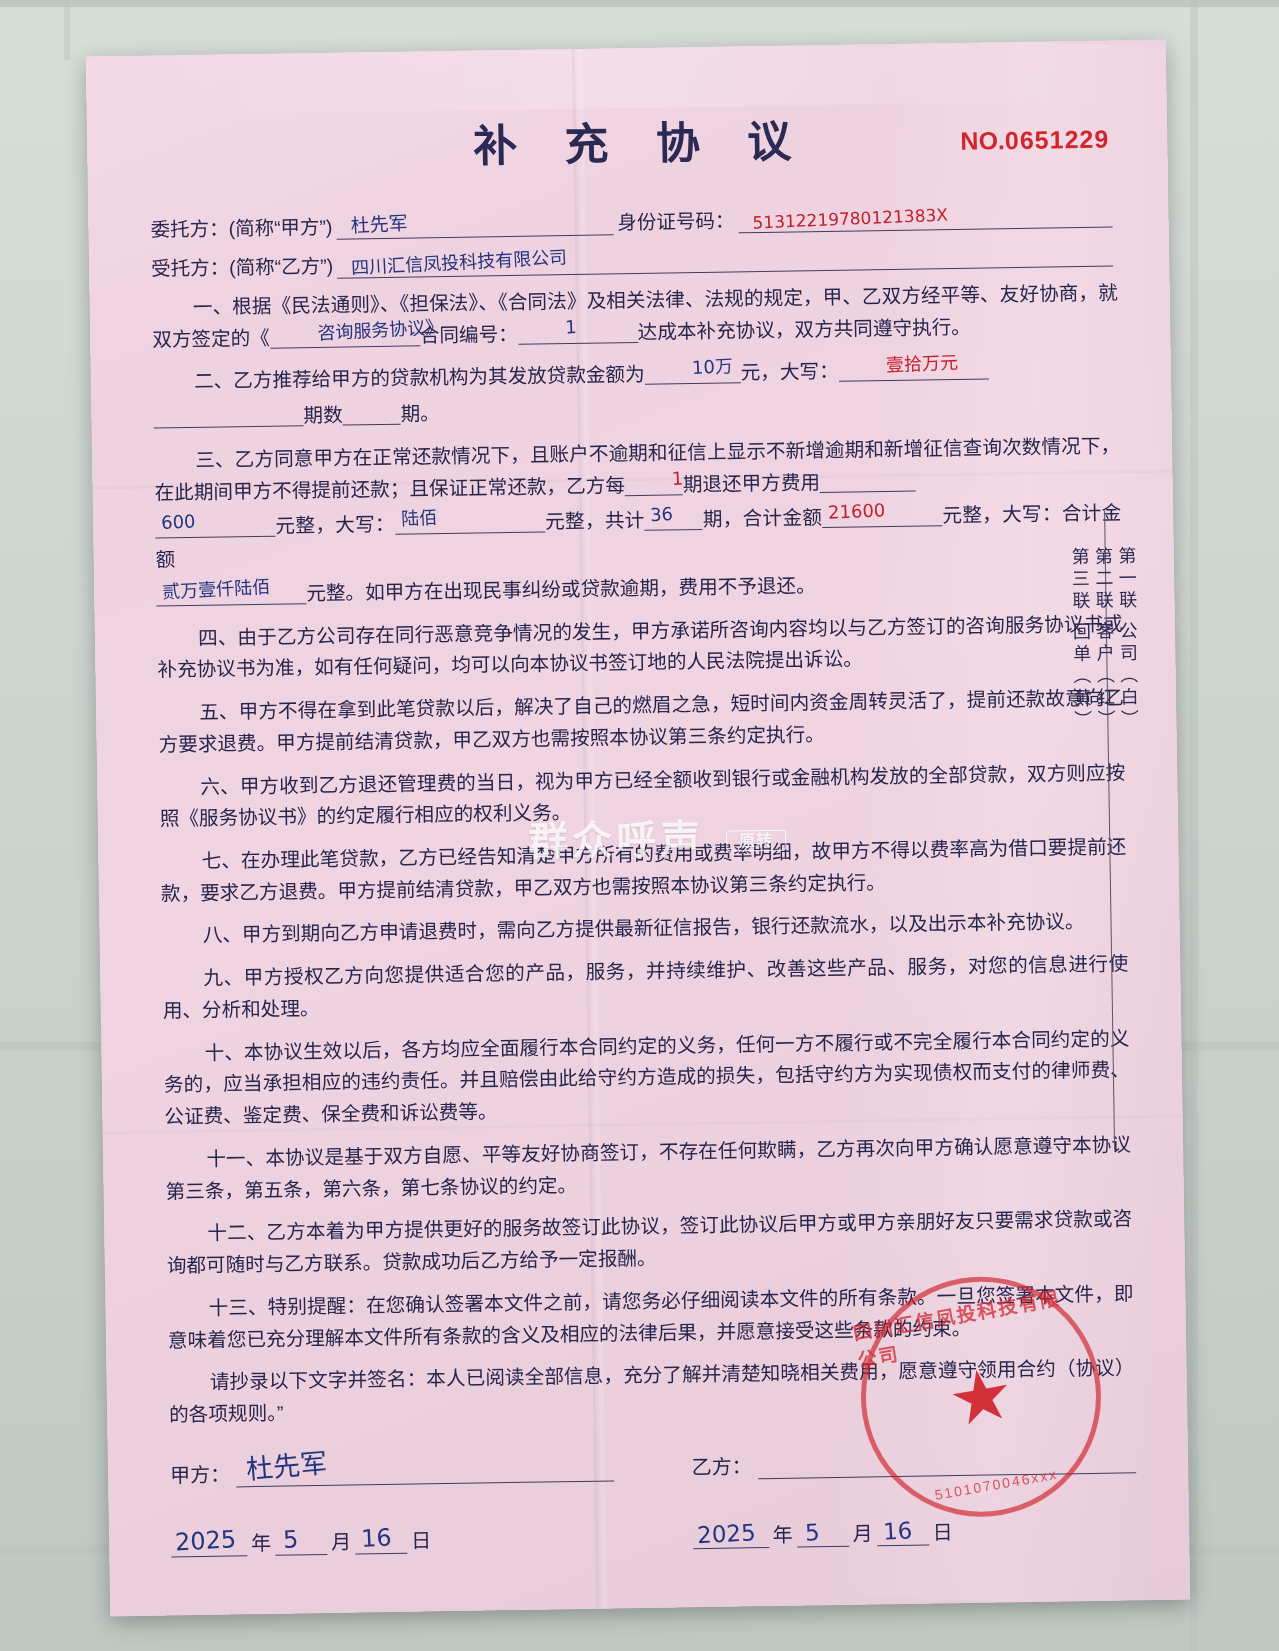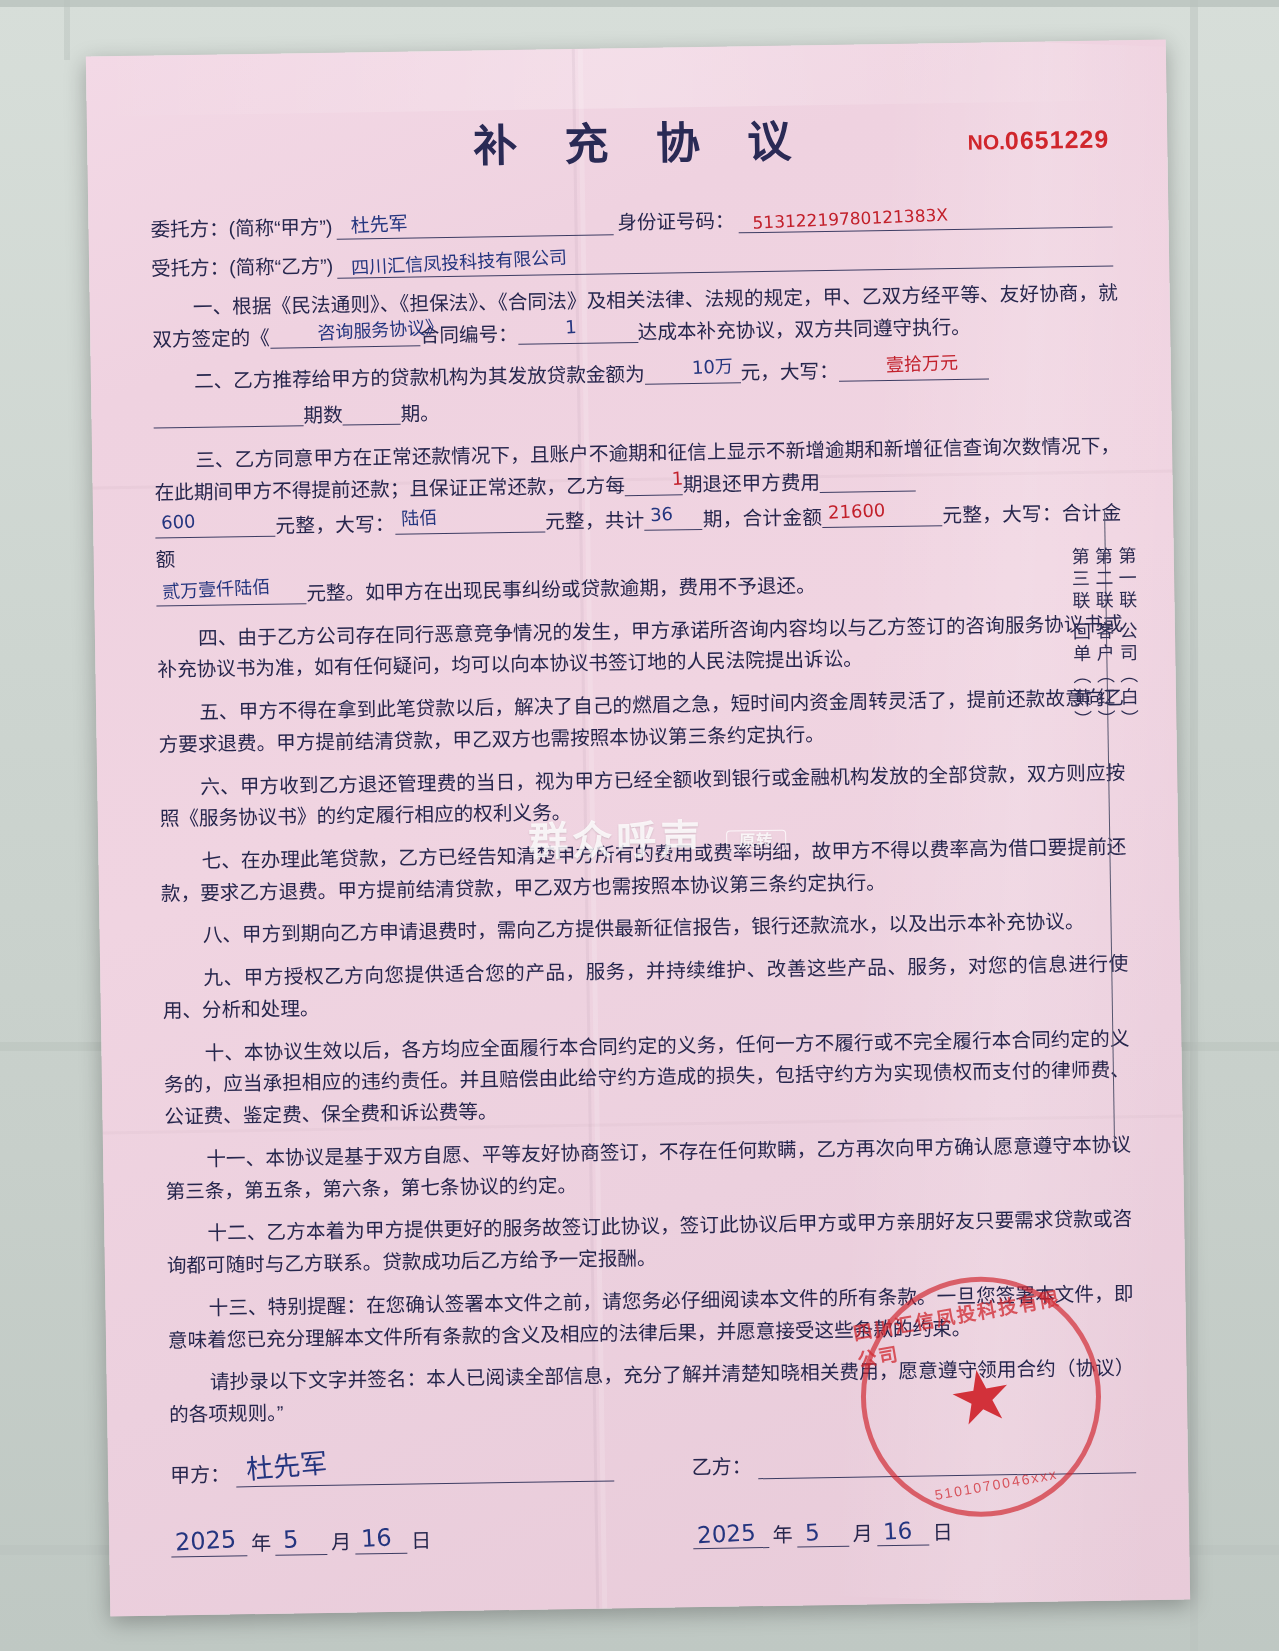--- a/index.html
+++ b/index.html
@@ -47,21 +47,21 @@
     font-weight:bold;
     color:#2a2a55;
     font-family:"DejaVu Sans","Liberation Sans",sans-serif;
     margin:18px 0 4px 0;
     text-indent:16px;
   }
   .no{
     position:absolute;right:58px;top:84px;
     color:#d0262c;font-size:25px;font-weight:bold;letter-spacing:1px;
   }
-  .no .lbl{font-size:21px;letter-spacing:0;}
+  .no .lbl{font-size:25px;letter-spacing:0;}
   
   .frow{
     display:flex;align-items:flex-end;font-size:19.5px;margin-top:16px;color:#27274e;
   }
   .frow .lb{white-space:nowrap;}
   .fill{
     flex:1;border-bottom:1.4px solid #3c3c63;margin:0 4px;
     position:relative;height:22px;
   }
   .hw{

